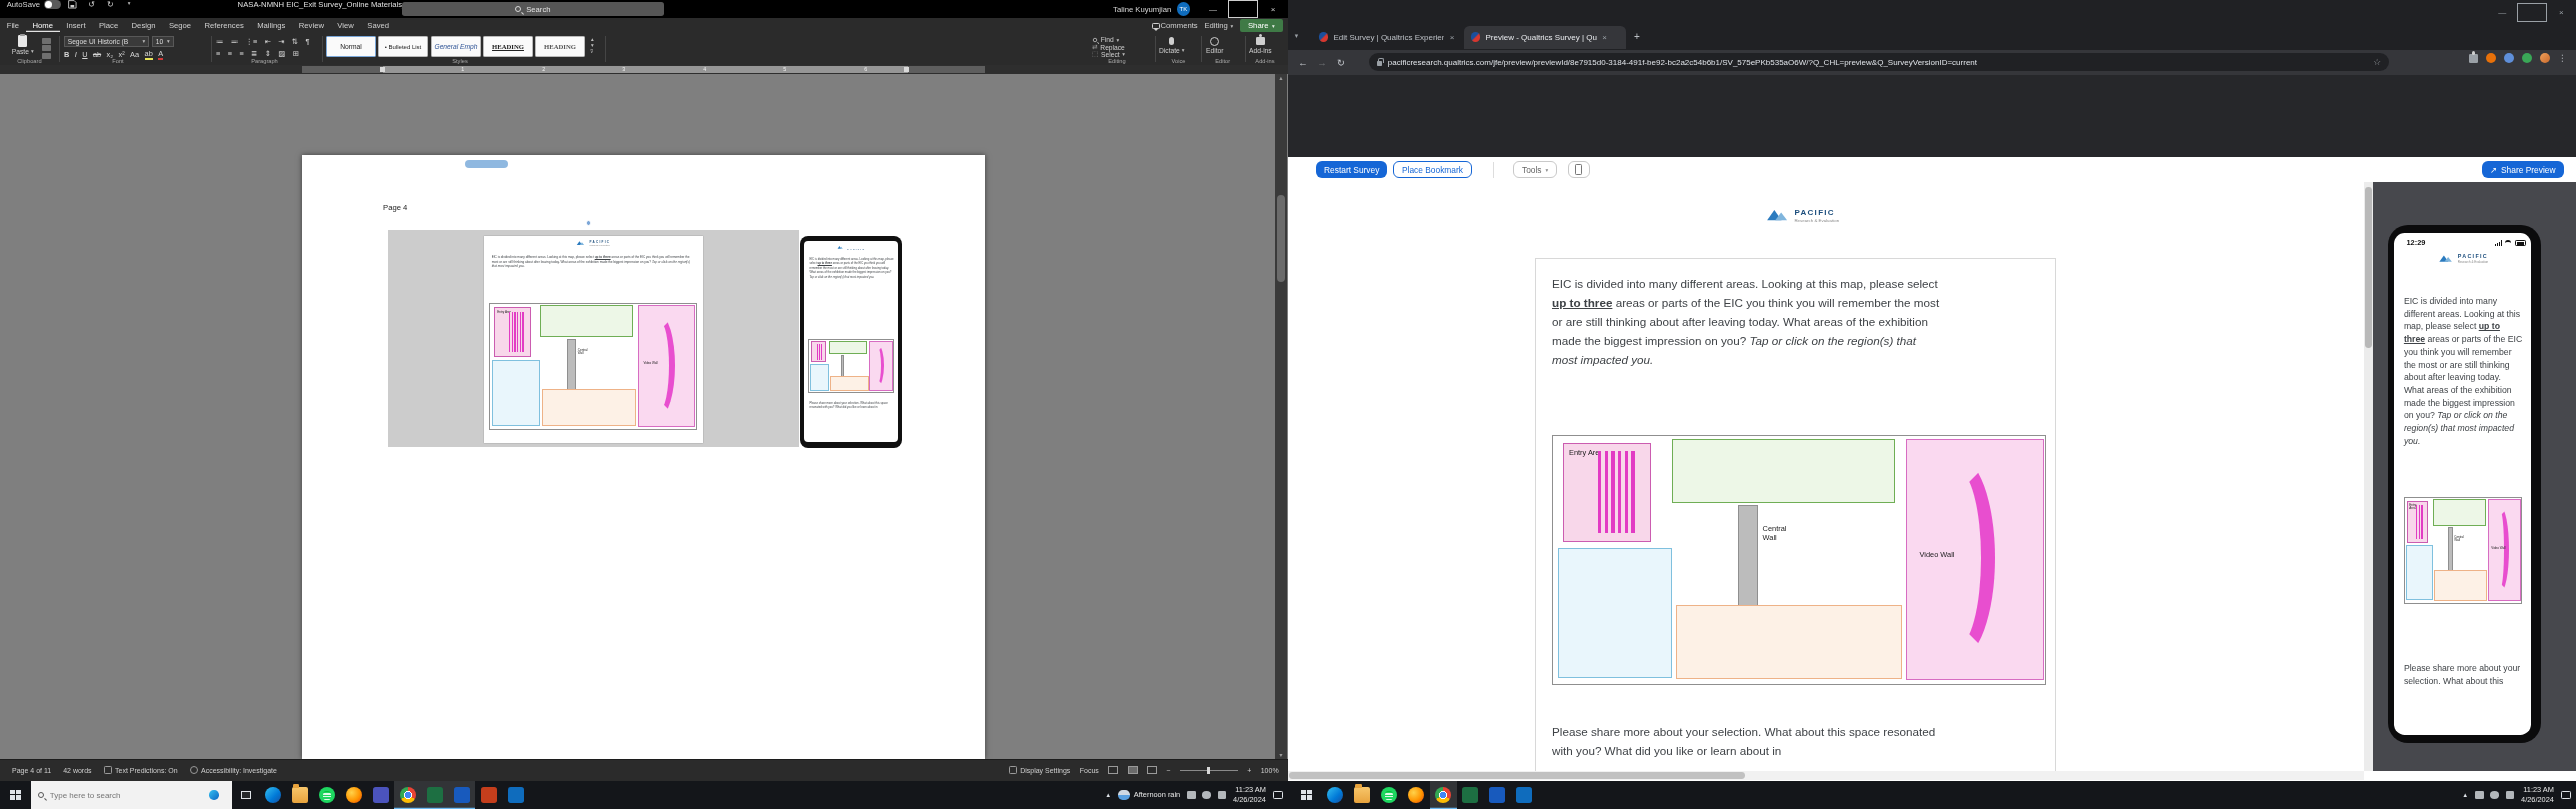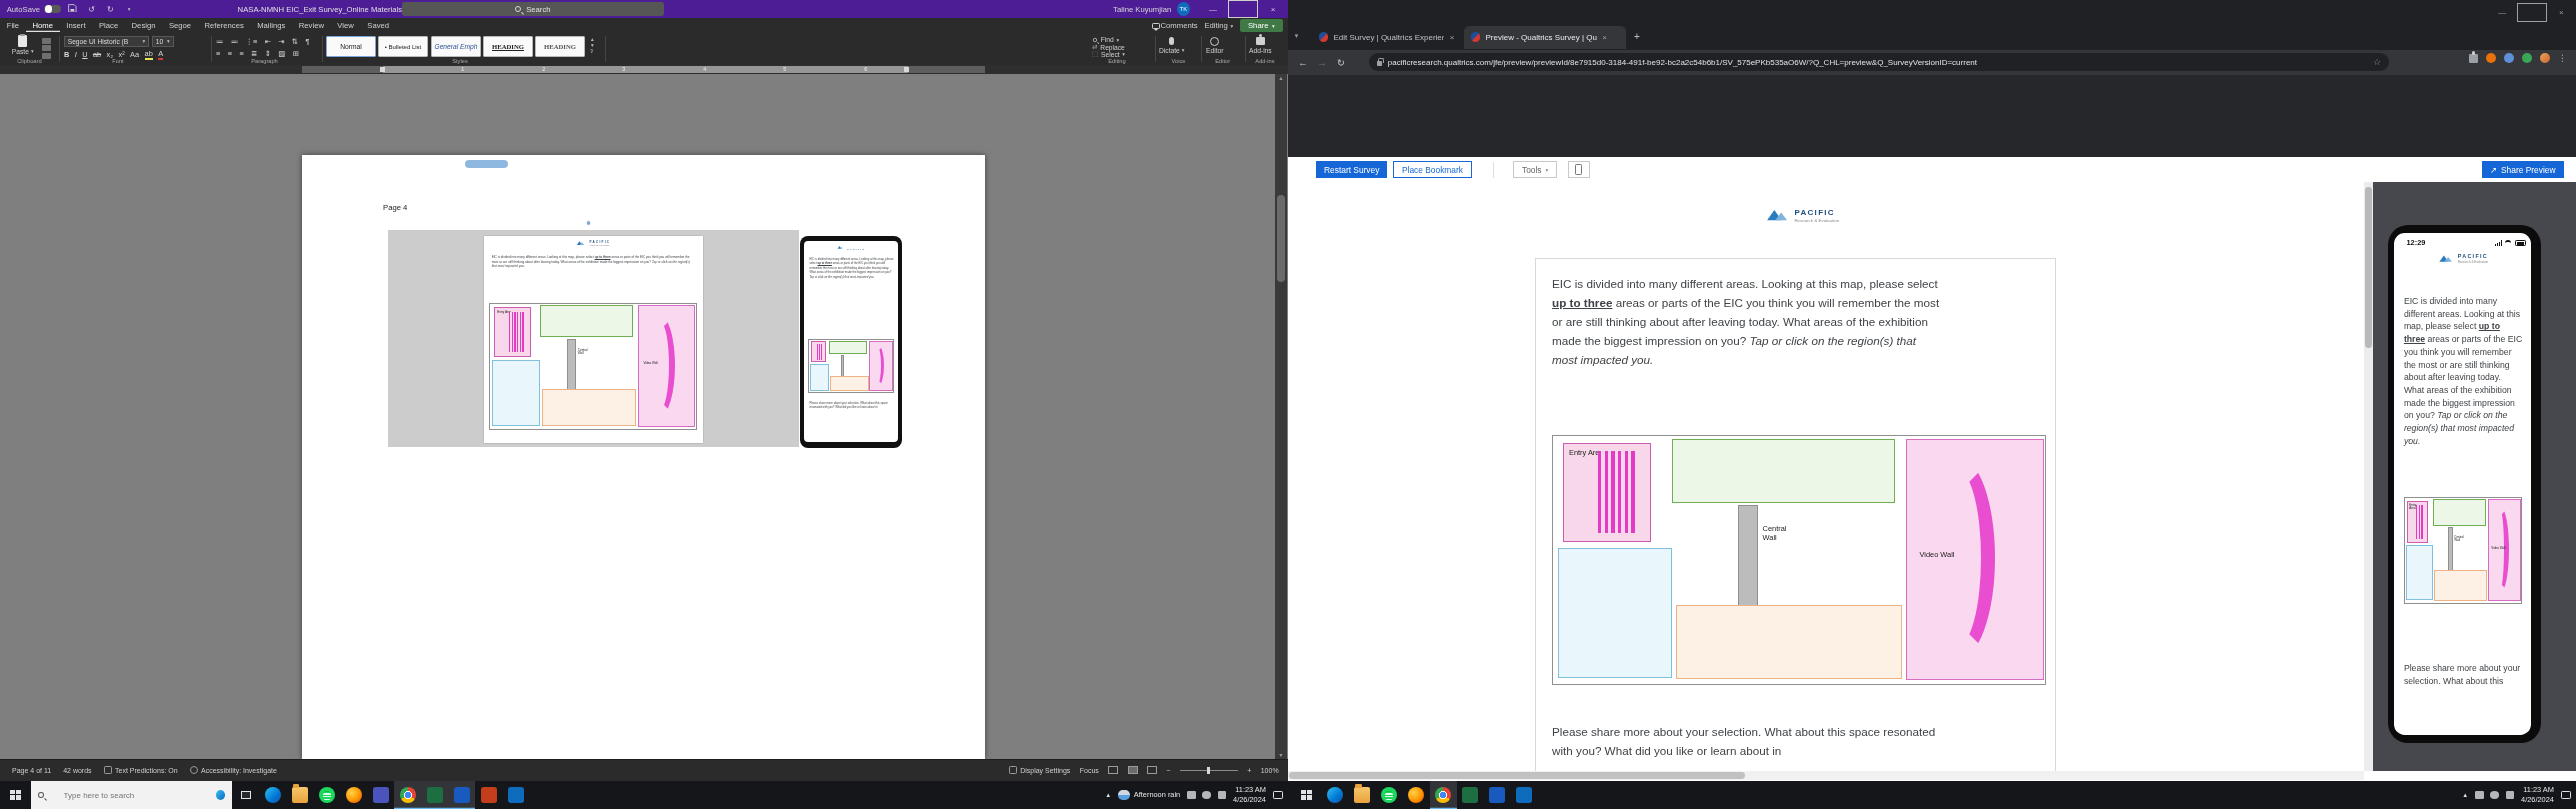--- a/index.html
+++ b/index.html
@@ -3,21 +3,21 @@
 <meta charset="utf-8">
 <style>
   * { margin:0; padding:0; box-sizing:border-box; }
   html,body { background:#0d0d0d; }
   body { font-family:"Liberation Sans", sans-serif; }
   #root { position:relative; width:2576px; height:809px; overflow:hidden; background:#141414; }
   .abs { position:absolute; }
 
   
   #word { left:0; top:0; width:1288px; height:781px; background:#2b2b2b; }
-  .w-title { left:0; top:0; width:1288px; height:18px; background:#4c1d95; display:flex; align-items:center; color:#d6d6d6; font-size:7.7px; }
+  .w-title { left:0; top:0; width:1288px; height:18px; background:#000000; display:flex; align-items:flex-start; color:#d6d6d6; font-size:7.7px; }
   .autosave { display:flex; align-items:center; gap:4px; margin-left:6.7px; }
   .as-switch { width:17.4px; height:8.7px; border-radius:4.7px; background:#5a5a5a; position:relative; }
   .as-switch .knob { position:absolute; left:0.7px; top:0.7px; width:7.4px; height:7.4px; border-radius:50%; background:#fff; }
   .qa-ico { width:14.8px; text-align:center; color:#cfcfcf; font-size:8px; margin-left:4px; }
   .w-doc-title { margin-left:101px; white-space:nowrap; color:#e0e0e0; }
   .w-saved { color:#a9a9a9; margin-left:4px; }
   .w-search { position:absolute; left:402px; top:2px; width:262px; height:14px; background:#565656; border-radius:2.7px; display:flex; align-items:center; justify-content:center; gap:4.7px; color:#e3e3e3; }
   .mag { width:6px; height:6px; border:1px solid #d8d8d8; border-radius:50%; position:relative; }
   .mag::after { content:""; position:absolute; width:3.4px; height:1px; background:#d8d8d8; transform:rotate(45deg); left:4.7px; top:6px; }
   .w-user { position:absolute; right:98px; top:0; height:18px; display:flex; align-items:center; gap:5.4px; }
@@ -133,21 +133,21 @@
   .lock::before { content:""; position:absolute; top:-2.7px; left:0.7px; width:4px; height:3.4px; border:1px solid #9aa0a6; border-bottom:none; border-radius:2px 2px 0 0; }
   .url { color:#dfe3e8; font-size:8px; white-space:nowrap; overflow:hidden; flex:1; }
   .star { color:#9aa0a6; font-size:8.7px; }
   .ext-row { position:absolute; right:9.4px; top:3.4px; display:flex; align-items:center; gap:8px; }
   .ext-dot { width:10px; height:10px; border-radius:50%; }
   .kebab { color:#c7cbd0; font-size:8.7px; }
 
   .c-page { left:0; top:75px; width:1288px; height:706px; background:#fff; }
   .band { left:0; top:0; width:1288px; height:82px; background:#26272a; }
   .ptoolbar { left:0; top:82px; width:1288px; height:25.5px; background:#fff; border-bottom:0.7px solid #e2e2e2; }
-  .pbtn { position:absolute; top:4px; height:17.4px; border-radius:0; font-size:8.4px; display:flex; align-items:center; justify-content:center; gap:4px; padding:0 8px; }
+  .pbtn { position:absolute; top:4px; height:17.4px; border-radius:6px; font-size:8.4px; display:flex; align-items:center; justify-content:center; gap:4px; padding:0 8px; }
   .pbtn.blue { background:#1566d6; color:#fff; }
   .pbtn.outline { background:#fff; border:0.7px solid #1566d6; color:#1566d6; }
   .pbtn.grey { background:#fff; border:0.7px solid #c9c9c9; color:#666; }
   .phone-ico { width:6.7px; height:10.7px; border:1px solid #777; border-radius:1.3px; }
   .pt-div { position:absolute; top:4.7px; width:0.7px; height:16px; background:#ddd; }
 
   .content { left:0; top:107px; width:1076px; height:589px; background:#fff; overflow:hidden; }
   .s-card { position:absolute; left:247px; top:76px; width:521px; height:738px; background:#fff; border:0.7px solid #d8d8d8; }
   .vscroll { left:1076px; top:107px; width:9.4px; height:589px; background:#ececec; }
   .vthumb { position:absolute; left:1.3px; top:5.4px; width:6.7px; height:161px; background:#b9b9b9; border-radius:3.4px; }
@@ -167,21 +167,21 @@
 
   
   .taskbar { top:781px; height:28px; background:#14161a; display:flex; align-items:center; position:absolute; }
   #tb-left { left:0; width:1288px; }
   #tb-right { left:1288px; width:1288px; }
   .start { width:31px; height:28px; display:flex; align-items:center; justify-content:center; }
   .start-ico { width:10.7px; height:10.7px; background:
       linear-gradient(#14161a,#14161a) center/1.3px 100% no-repeat,
       linear-gradient(#14161a,#14161a) center/100% 1.3px no-repeat, #dfe3e8; }
   .tb-search { width:201px; height:28px; background:#f2f2f2; display:flex; align-items:center; gap:5.4px; padding:0 6.7px; }
-  .tb-search input { border:none; background:transparent; font-size:8px; color:#5f5f5f; width:154px; outline:none; font-family:"Liberation Sans",sans-serif;margin-left:14px; }
+  .tb-search input { border:none; background:transparent; font-size:8px; color:#5f5f5f; width:154px; outline:none; font-family:"Liberation Sans",sans-serif; }
   .mag2 { width:6.7px; height:6.7px; border:1px solid #555; border-radius:50%; position:relative; }
   .mag2::after { content:""; position:absolute; width:3.4px; height:1px; background:#555; transform:rotate(45deg); left:5.4px; top:6.7px; }
   .bing-dot { width:9.4px; height:9.4px; border-radius:50%; background:linear-gradient(135deg,#35c1f1,#0b66c3); }
   .taskview { width:27px; height:28px; display:flex; align-items:center; justify-content:center; }
   .tv-ico { width:10px; height:8.7px; border:1px solid #dfe3e8; background:rgba(255,255,255,.08); }
   .tb-app { width:27px; height:28px; display:flex; align-items:center; justify-content:center; position:relative; }
   .tb-app.active { background:rgba(255,255,255,.13); box-shadow:inset 0 -1.3px 0 #6cb8f0; }
   .app-ico { width:16px; height:16px; border-radius:2.7px; position:relative; display:flex; align-items:center; justify-content:center; color:#fff; font-size:8.7px; font-weight:bold; }
   .ic-edge { border-radius:50%; background:linear-gradient(135deg,#35c1f1,#0078d7 60%,#1b4f9c); }
   .ic-folder { background:linear-gradient(#f7c66b,#e8a33d); border-radius:2px; }

